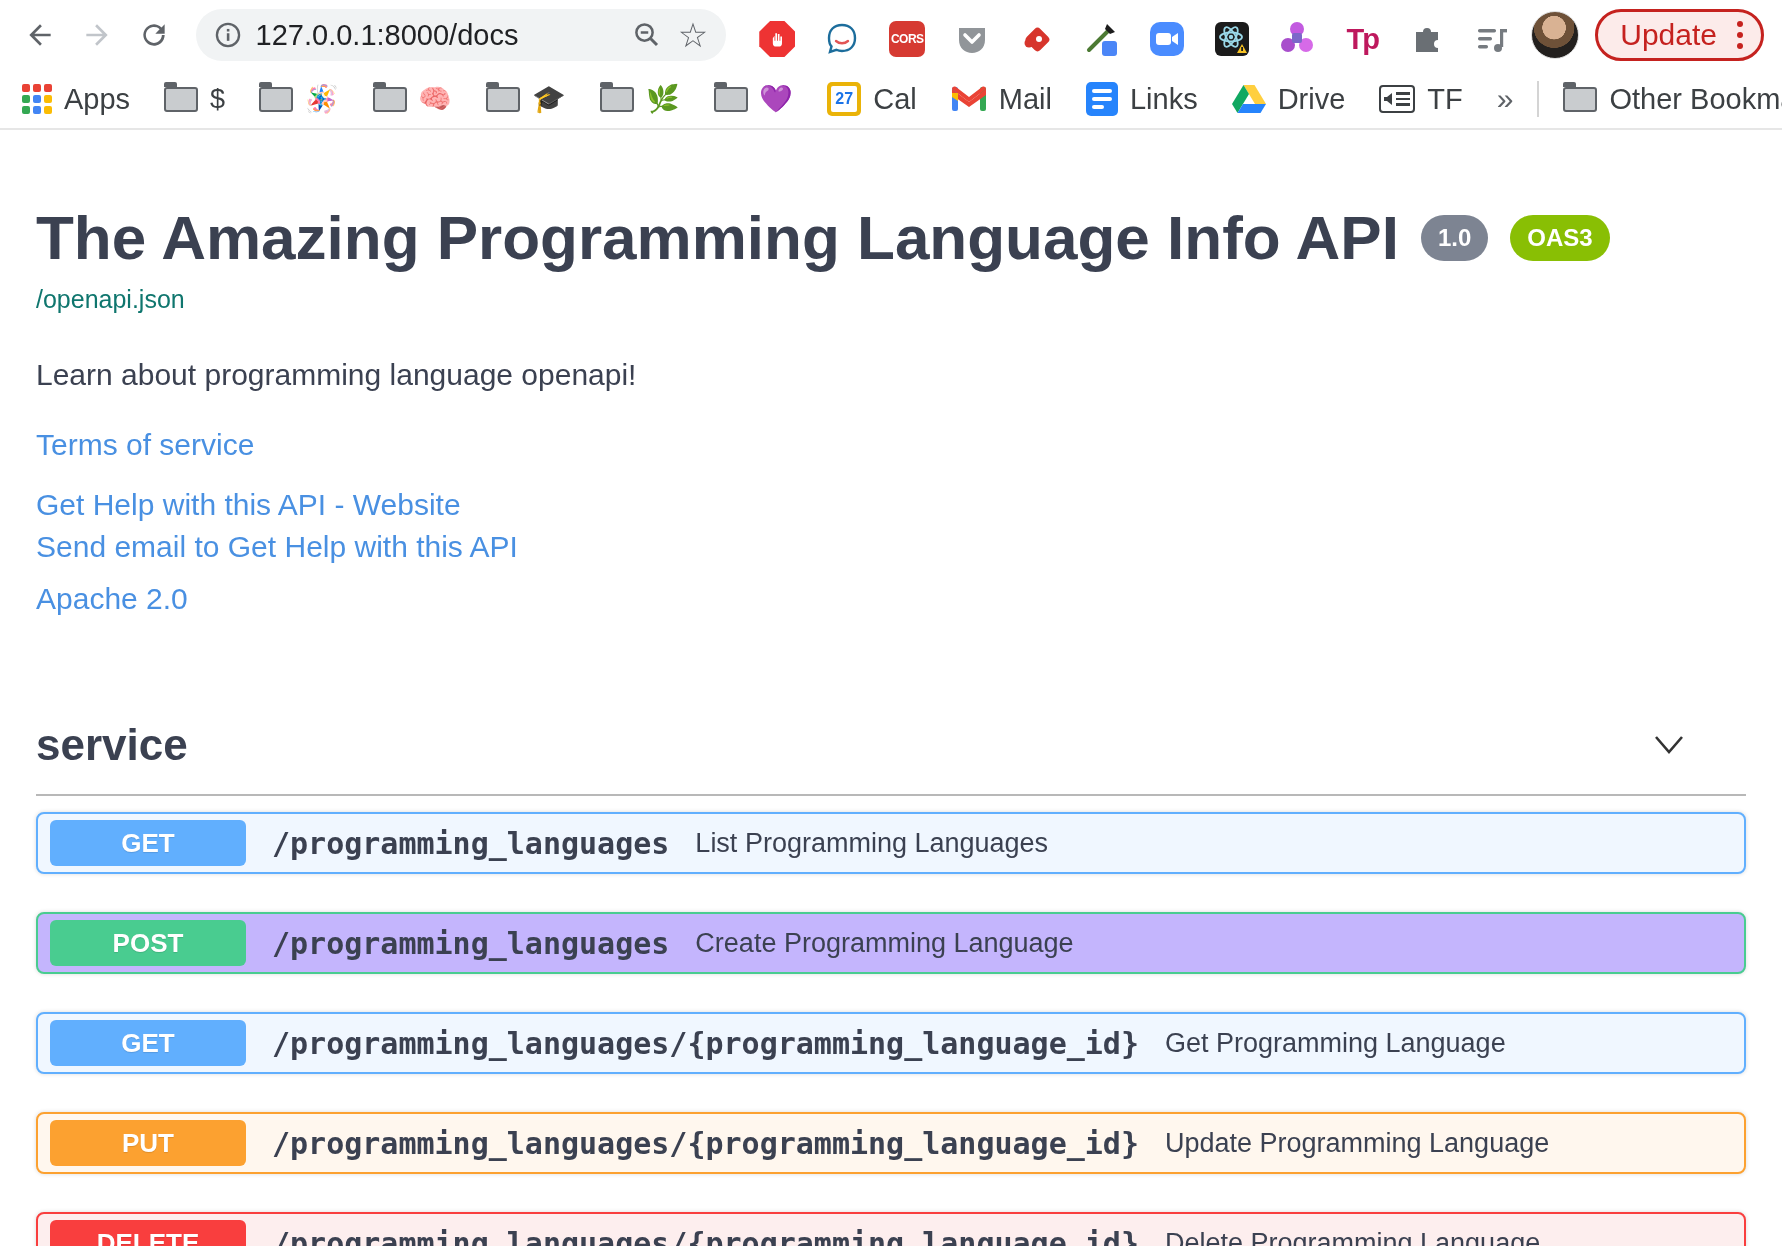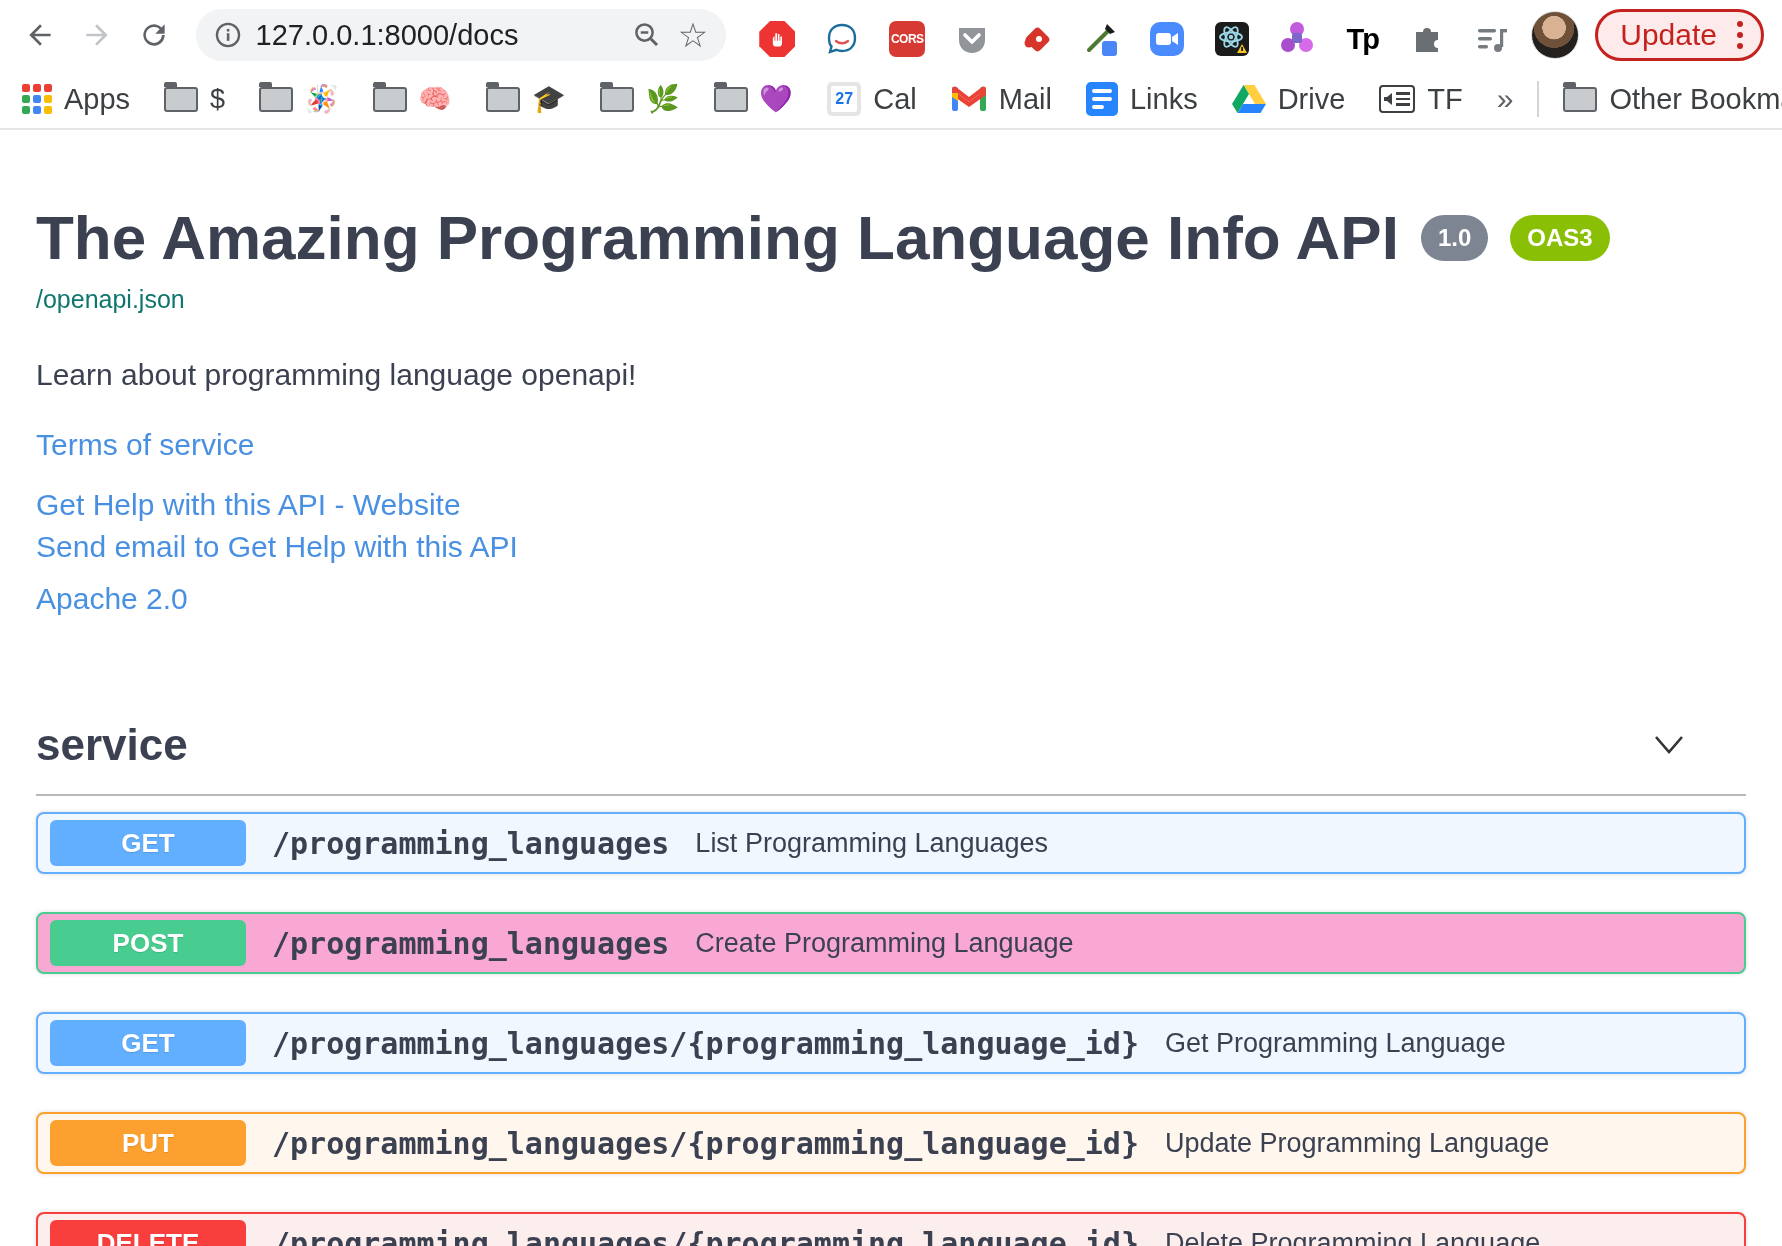--- a/index.html
+++ b/index.html
@@ -10,39 +10,39 @@
   .toolbar { height:70px; display:flex; align-items:center; padding:0 18px; background:#fff; }
   .nav-icon { width:44px; height:44px; display:flex; align-items:center; justify-content:center; margin-right:14px; border-radius:50%; }
   .omnibox { width:540px; height:52px; background:#f1f3f4; border-radius:26px; display:flex; align-items:center; padding:0 18px; margin:0 10px 0 6px; }
   .omnibox .url { flex:1; font-size:29px; color:#202124; margin-left:14px; white-space:nowrap; }
   .omni-right { display:flex; align-items:center; gap:16px; }
   .star-glyph { font-size:34px; color:#5f6368; line-height:1; }
   .ext-strip { display:flex; align-items:center; gap:27px; margin-left:22px;margin-top:8px; }
   .ext { width:38px; height:38px; display:flex; align-items:center; justify-content:center; position:relative; flex:none; }
   .octagon { width:36px; height:36px; background:#e33; clip-path:polygon(30% 0,70% 0,100% 30%,100% 70%,70% 100%,30% 100%,0 70%,0 30%); display:flex; align-items:center; justify-content:center; }
   .cors-box { width:36px; height:36px; background:#d63a32; border-radius:7px; display:flex; align-items:center; justify-content:center; color:#fff; font-weight:bold; font-size:12px; letter-spacing:-0.5px; }
-  .tp-text { color:#000000; font-weight:bold; font-size:29px; letter-spacing:-2px; }
+  .tp-text { color:#be185d; font-weight:bold; font-size:29px; letter-spacing:-2px; }
   .avatar { width:48px; height:48px; border-radius:50%; margin-left:20px; flex:none;
     background: radial-gradient(circle at 48% 34%, #d9b293 0 30%, #6e5138 31% 52%, #23201e 53% 100%);
     border:1px solid #ddd; }
   .update-pill { height:52px; margin-left:16px; border:3px solid #c5221f; background:#fcebea; border-radius:28px; display:flex; align-items:center; padding:0 14px 0 22px; gap:16px; }
   .update-pill span { color:#c5221f; font-size:30px; }
   .kebab { display:flex; flex-direction:column; gap:5px; padding:4px; }
   .kebab i { width:6px; height:6px; border-radius:50%; background:#c5221f; }
 
   
   .bookmarks { height:60px; display:flex; align-items:center; padding:0 22px; gap:34px; background:#fff; border-bottom:2px solid #e6e6e6; }
   .bm { display:flex; align-items:center; gap:12px; font-size:29px; color:#3c4043; white-space:nowrap; }
   .apps-grid { width:30px; height:30px; display:grid; grid-template-columns:repeat(3,1fr); gap:3px; }
   .apps-grid i { border-radius:2px; }
   .folder { width:34px; height:25px; background:#c9cccf; border:2.5px solid #5f6368; border-radius:3px; position:relative; flex:none; }
   .folder::before { content:""; position:absolute; top:-7px; left:-2px; width:13px; height:5px; background:#5f6368; border-radius:2px 2px 0 0; }
   .emoji { font-size:27px; }
   .heart { color:#a94fd8; }
-  .cal-icon { width:34px; height:34px; background:#e5e5e5; border-radius:5px; display:flex; align-items:center; justify-content:center; }
+  .cal-icon { width:34px; height:34px; background:#eab308; border-radius:5px; display:flex; align-items:center; justify-content:center; }
   .cal-inner { width:26px; height:26px; background:#fff; border-radius:2px; display:flex; align-items:center; justify-content:center; font-size:16px; font-weight:bold; color:#1a73e8; }
   .docs-icon { width:32px; height:34px; background:#2684fc; border-radius:5px; display:flex; flex-direction:column; justify-content:center; gap:4px; padding:0 6px; }
   .docs-icon i { height:4px; background:#fff; border-radius:2px; }
   .docs-icon i:last-child { width:60%; }
   .tf-icon { width:36px; height:28px; border:2.5px solid #3c4043; border-radius:4px; display:flex; align-items:center; justify-content:space-evenly; padding:2px; }
   .tf-lines { display:flex; flex-direction:column; gap:3px; width:14px; }
   .tf-lines i { height:2.5px; background:#3c4043; }
   .bm-right { margin-left:auto; display:flex; align-items:center; gap:24px; }
   .chevrons { font-size:30px; color:#5f6368; }
   .vdiv { width:2px; height:36px; background:#d4d4d4; }
@@ -65,21 +65,21 @@
   .section-head { margin-top:104px; display:flex; align-items:center; justify-content:space-between; padding-right:62px; }
   .section-title { font-size:44px; font-weight:bold; color:#3b4151; }
   .section-divider { height:2px; background:#b8b8b8; margin-top:24px; margin-bottom:16px; }
 
   .opblock { height:62px; border-radius:8px; border:2px solid; display:flex; align-items:center; padding:0 12px; margin-bottom:38px; box-shadow:0 0 4px rgba(0,0,0,.15); }
   .method { width:196px; height:46px; border-radius:6px; color:#fff; font-weight:bold; font-size:26px; display:flex; align-items:center; justify-content:center; flex:none; text-shadow:0 1px 1px rgba(0,0,0,.12); }
   .path { margin-left:26px; font-family:"DejaVu Sans Mono","Liberation Mono",monospace; font-weight:bold; font-size:30px; color:#3b4151; white-space:nowrap; }
   .summary { margin-left:26px; font-size:27px; color:#3b4151; white-space:nowrap; }
   .op-get    { border-color:#61affe; background:#f0f7ff; }
   .op-get    .method { background:#61affe; }
-  .op-post   { border-color:#49cc90; background:#f9a8d4; }
+  .op-post   { border-color:#49cc90; background:#c4b5fd; }
   .op-post   .method { background:#49cc90; }
   .op-put    { border-color:#fca130; background:#fff7ee; }
   .op-put    .method { background:#fca130; }
   .op-delete { border-color:#f93e3e; background:#fdeeee; }
   .op-delete .method { background:#f93e3e; }
 </style>
 </head>
 <body>
 
 <div class="toolbar">

